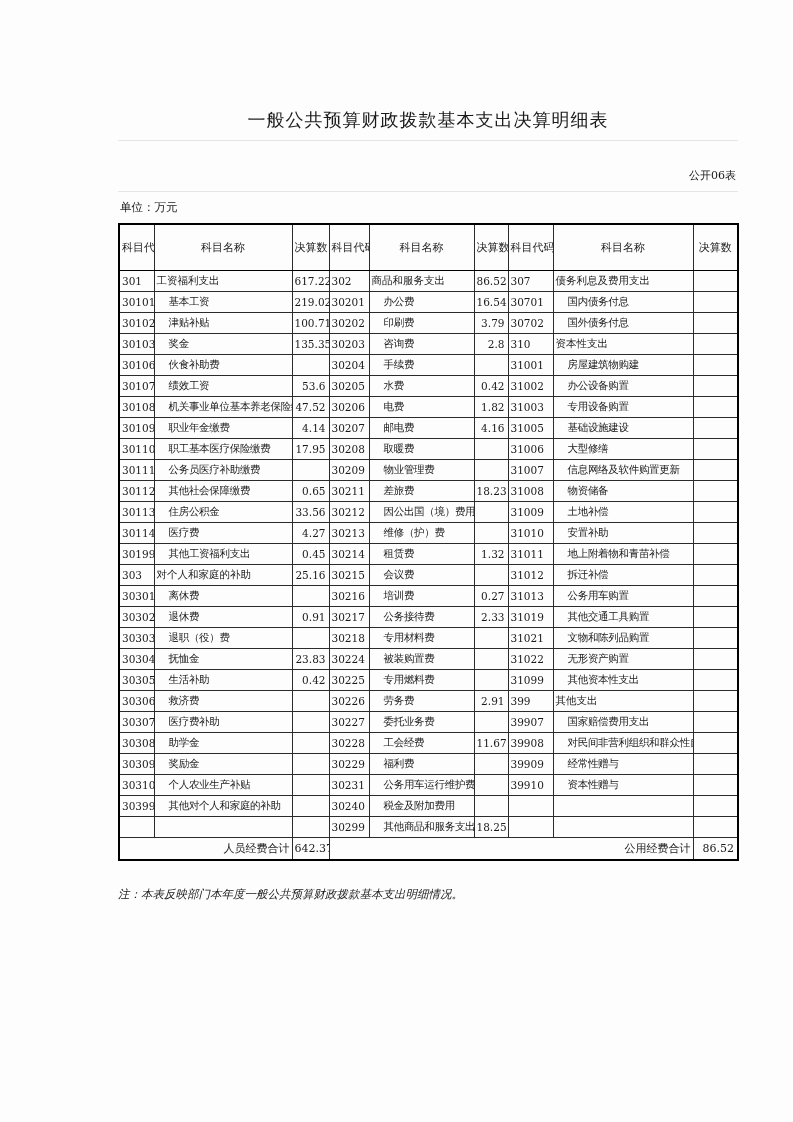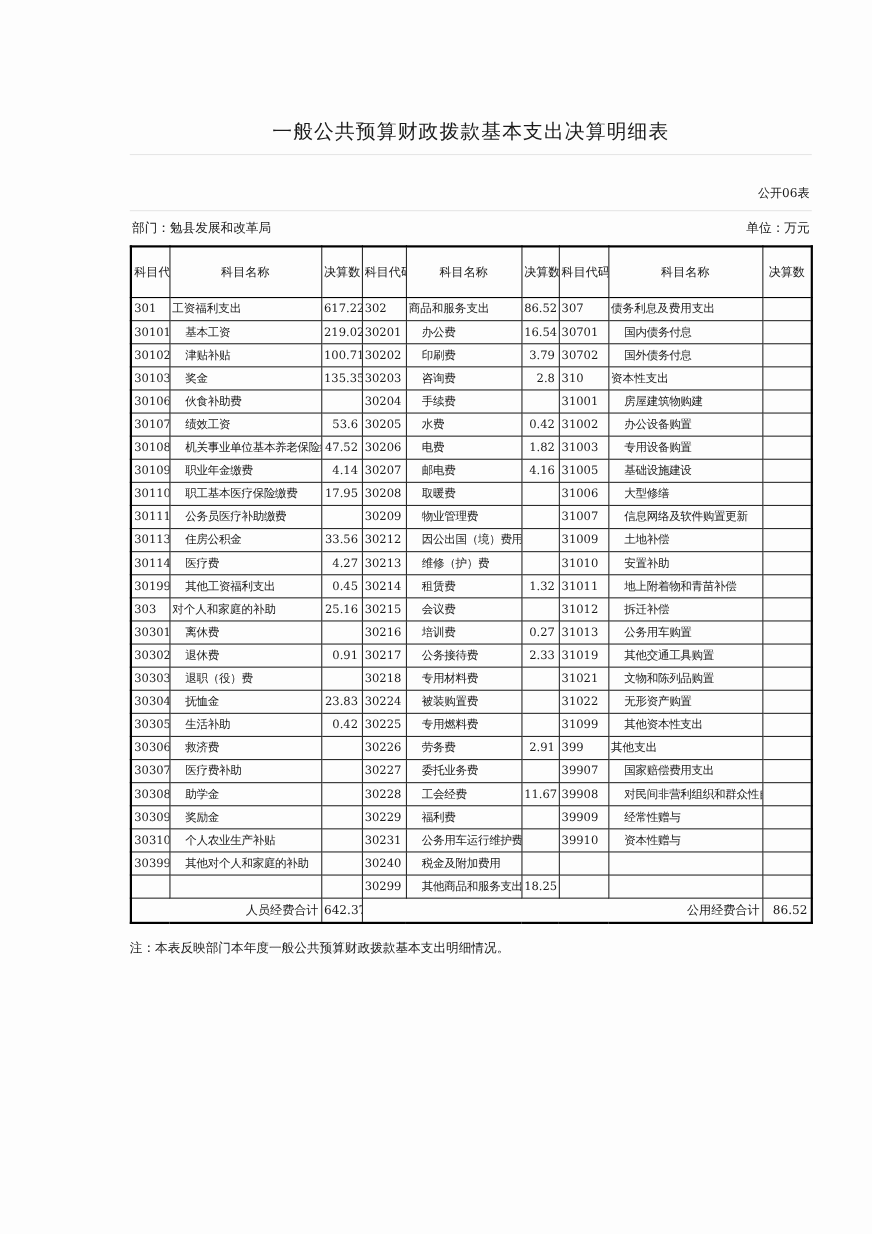--- a/index.html
+++ b/index.html
@@ -38,31 +38,30 @@
   thead th{height:45px;text-align:center;font-size:11px;}
   table{border:2px solid #000;}
   thead tr th{border-bottom:1.5px solid #000;}
   td.code{text-align:left;padding-left:2px;}
   td.name{text-align:left;}
   td.name.ind{padding-left:14px;letter-spacing:-0.3px;}
   td.val{text-align:right;padding-right:3px;}
   tr.summary td{border-top:1.5px solid #000;height:21px;text-align:right;font-size:11px;}
   tr.summary td.val{text-align:right;}
   .note{
-    margin-top:12px;font-size:11.5px;line-height:18px;
+    margin-top:24px;font-size:11.5px;line-height:18px;font-style:italic;
   }
 </style>
 </head>
 <body>
 
 <div class="doc">
   <div class="title">一般公共预算财政拨款基本支出决算明细表</div>
   <div class="meta-row1">公开06表</div>
   <div class="meta-row2">
-    <span>部门：勉县发展和改革局</span>
     <span>单位：万元</span>
   </div>
 
   <table>
     <colgroup>
       <col style="width:35px">
         <col style="width:138px">
         <col style="width:37px">
       <col style="width:40px">
         <col style="width:105px">
@@ -189,20 +188,31 @@
           <td class="name ind">公务员医疗补助缴费</td>
           <td class="val"></td>
           <td class="code">30209</td>
           <td class="name ind">物业管理费</td>
           <td class="val"></td>
           <td class="code">31007</td>
           <td class="name ind">信息网络及软件购置更新</td>
           <td class="val"></td>
         </tr>
         <tr>
+          <td class="code">30112</td>
+          <td class="name ind">其他社会保障缴费</td>
+          <td class="val">0.65</td>
+          <td class="code">30211</td>
+          <td class="name ind">差旅费</td>
+          <td class="val">18.23</td>
+          <td class="code">31008</td>
+          <td class="name ind">物资储备</td>
+          <td class="val"></td>
+        </tr>
+        <tr>
           <td class="code">30113</td>
           <td class="name ind">住房公积金</td>
           <td class="val">33.56</td>
           <td class="code">30212</td>
           <td class="name ind">因公出国（境）费用</td>
           <td class="val"></td>
           <td class="code">31009</td>
           <td class="name ind">土地补偿</td>
           <td class="val"></td>
         </tr>

